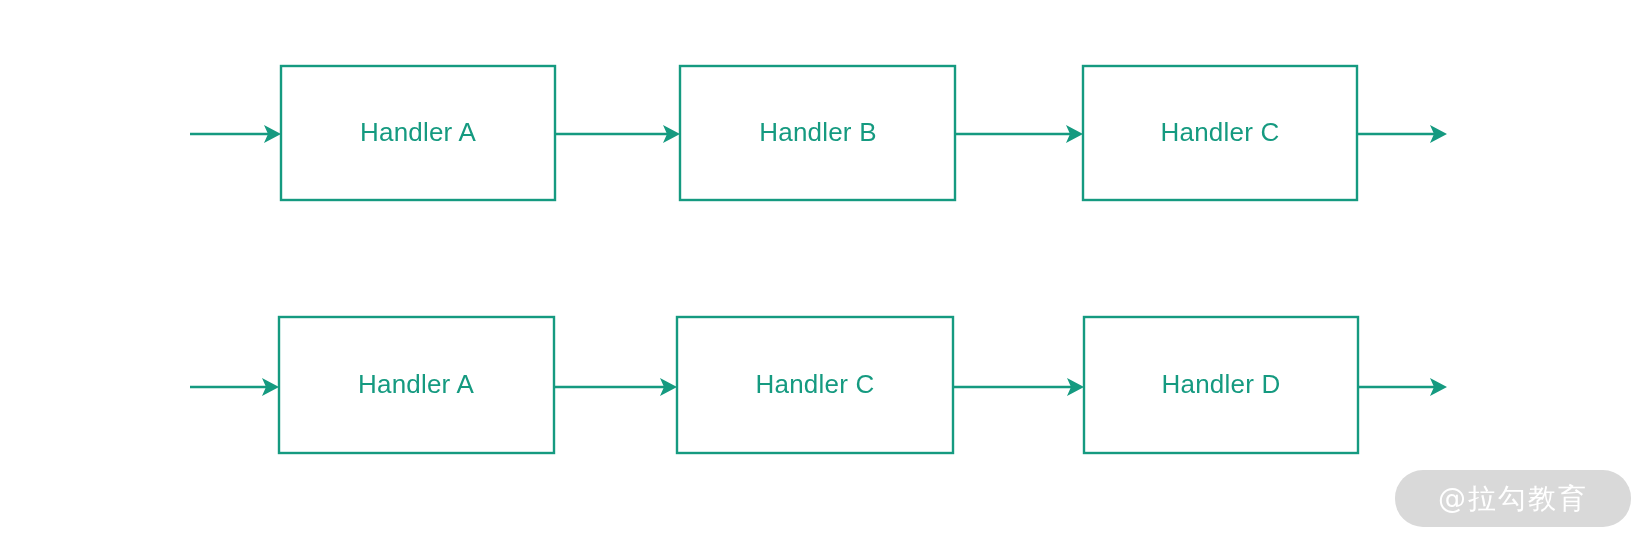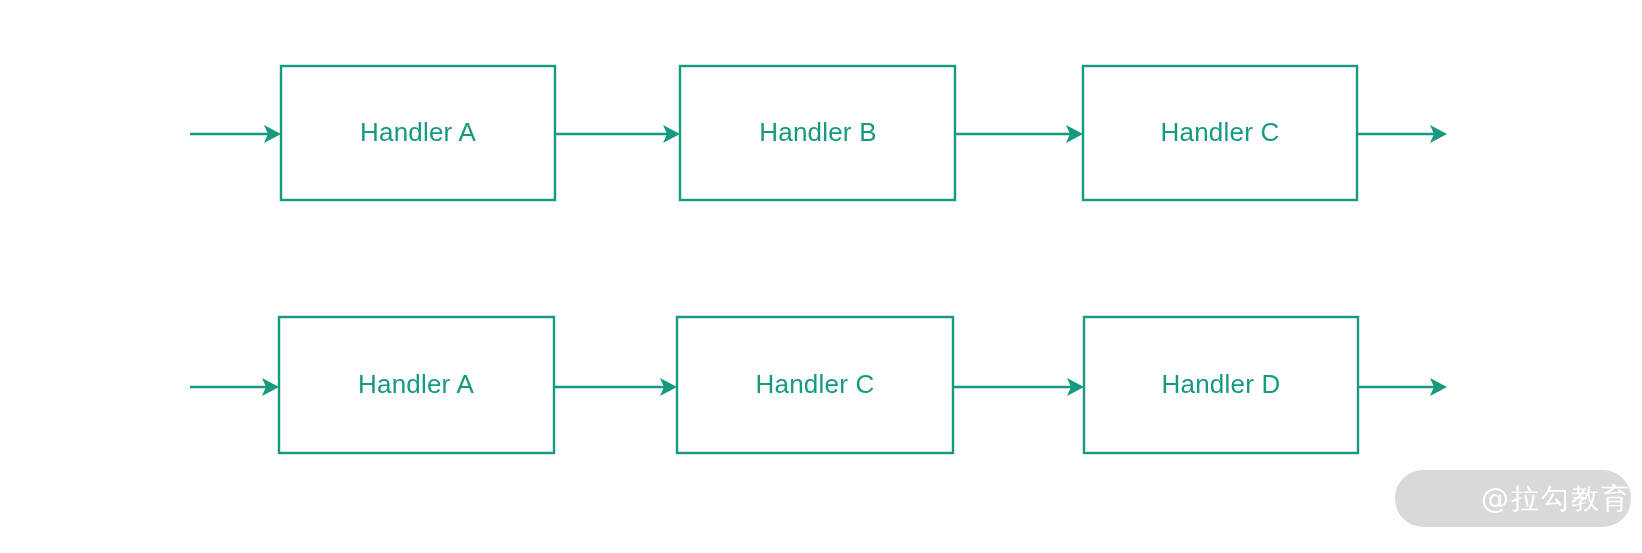--- a/index.html
+++ b/index.html
@@ -46,21 +46,21 @@
   }
   .flow-arrow-head {
     fill: #159a80;
     stroke: none;
   }
   
   #watermark {
     position: absolute;
     display: flex;
     align-items: center;
-    justify-content: flex-end;
+    justify-content: center;
     background: #d9d9d9;
     border-radius: 28px;
     left: 1395px;
     top: 458px;
     width: 236px;
     height: 57px;
   }
   #watermark .wm-text {
     color: #ffffff;
     font-family: "DejaVu Sans", sans-serif;

